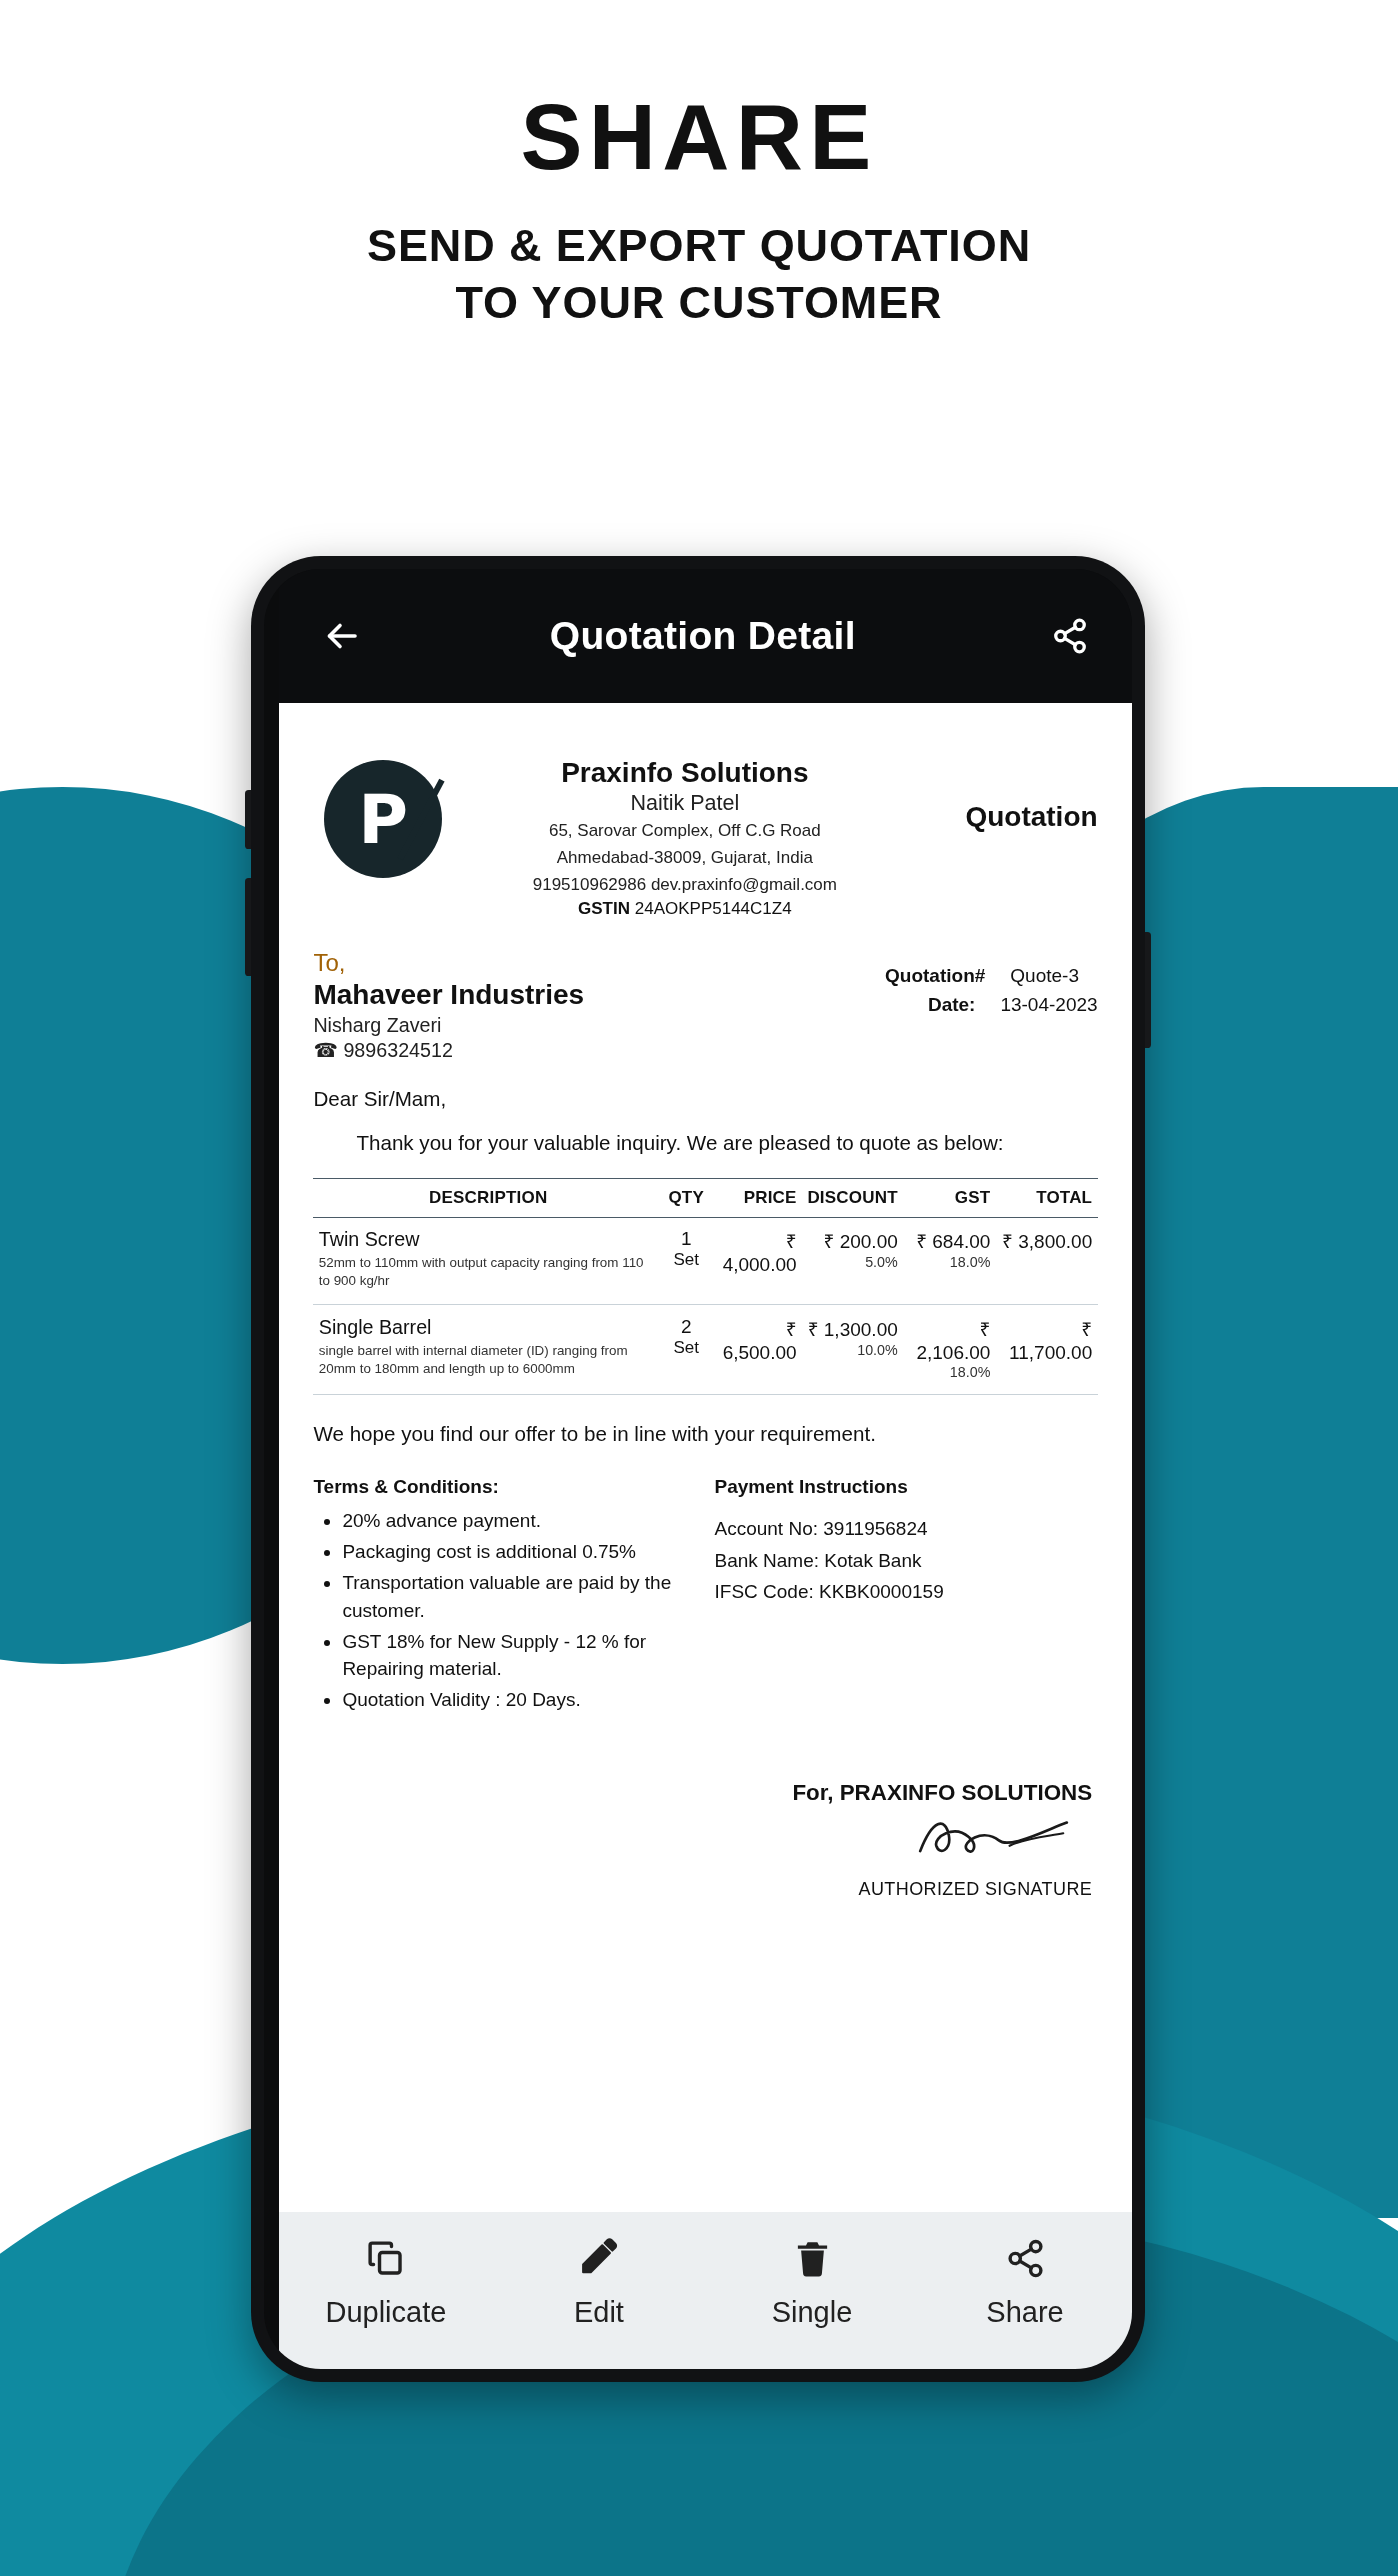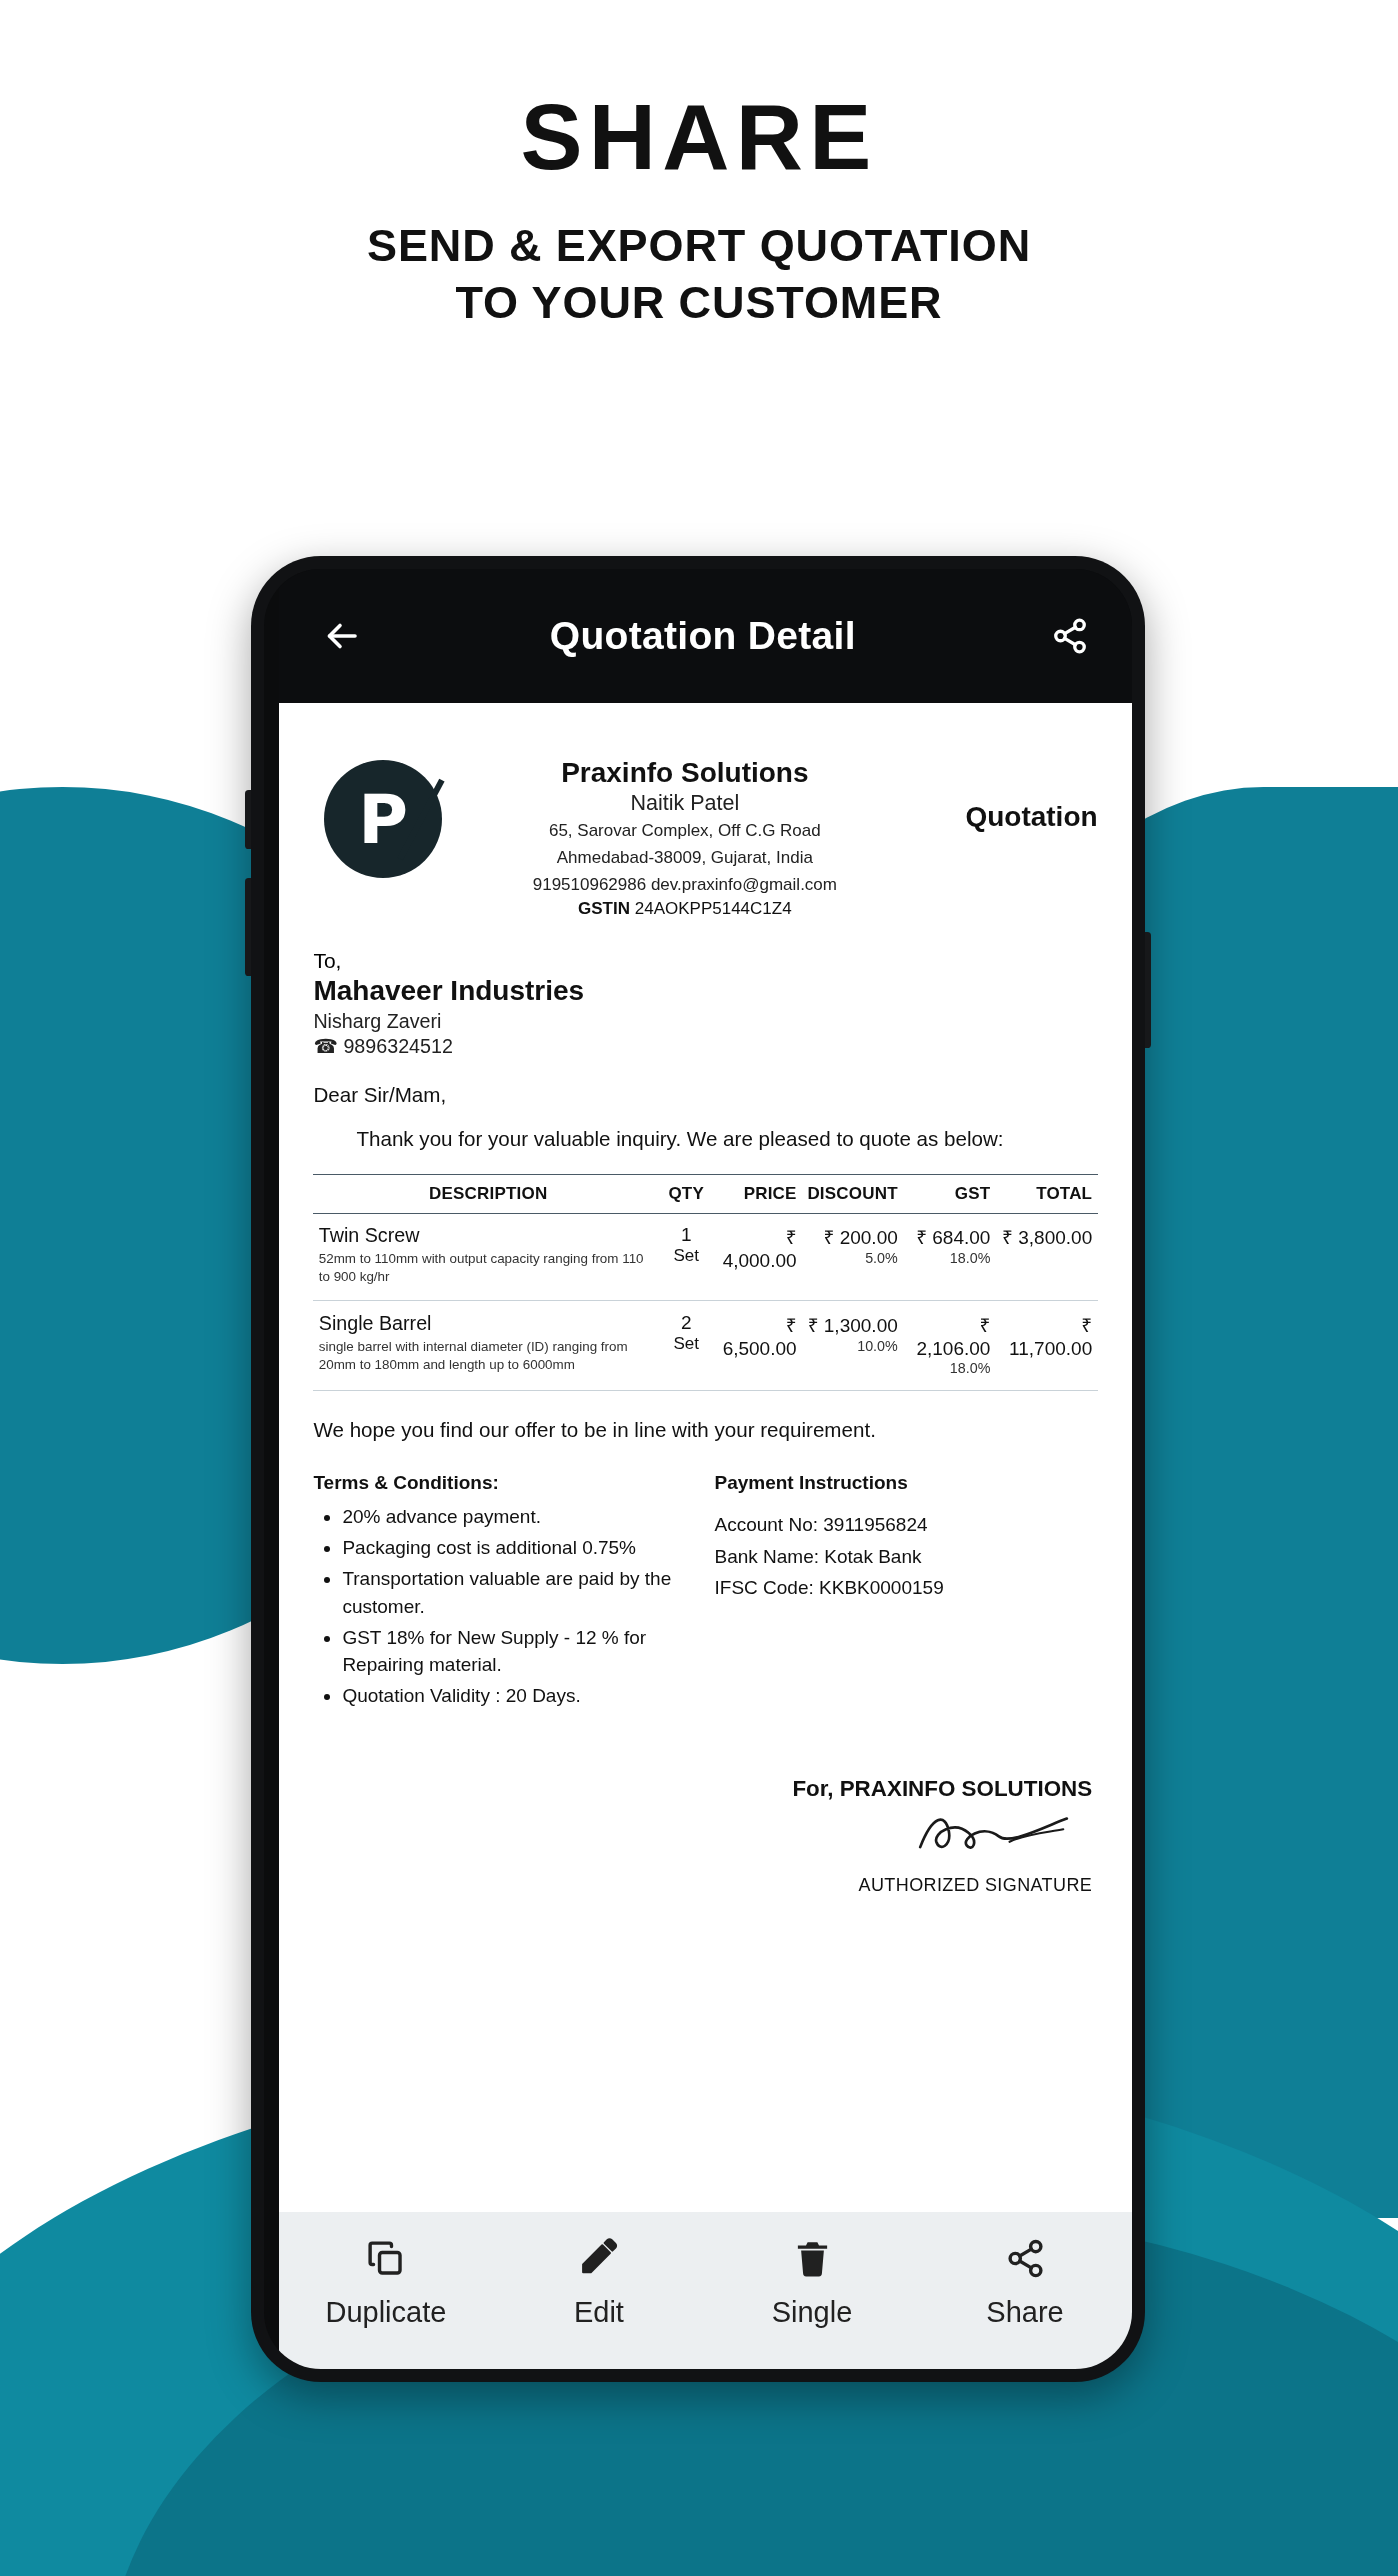--- a/index.html
+++ b/index.html
@@ -117,21 +117,21 @@
   .co-gstin { font-size: 17px; color: #111; margin-top: 1.8px; }
   .co-gstin b { font-weight: bold; }
   .quotation-word {
     flex: 0 0 auto; width: 170px; text-align: right; font-size: 28px; font-weight: bold;
     color: #111; padding-top: 50px;
   }
 
   
   .to-row { display: flex; margin-top: 30px; }
   .to-left { flex: 1 1 auto; }
-  .to-label { font-size: 21px; color: #000000; }
+  .to-label { font-size: 24px; color: #a16207; }
   .to-name { font-size: 28px; font-weight: bold; color: #111; margin-top: 1.8px; }
   .to-contact { font-size: 19.7px; color: #222; margin-top: 3.6px; }
   .to-phone { font-size: 19.7px; color: #222; margin-top: 1.8px; }
   .meta { flex: 0 0 auto; text-align: right; padding-top: 16px; font-size: 19px; color: #111; }
   .meta div { margin-bottom: 7.2px; }
   .meta b { font-weight: bold; }
   .meta .val { display: inline-block; min-width: 107px; text-align: left; padding-left: 19.7px; }
 
   .salutation { font-size: 20.6px; color: #111; margin-top: 25px; }
   .thanks { font-size: 20.6px; color: #111; margin-top: 19.7px; padding-left: 43px; }
@@ -254,20 +254,30 @@
           </div>
           <div class="quotation-word">Quotation</div>
         </div>
 
         <div class="to-row">
           <div class="to-left">
             <div class="to-label">To,</div>
             <div class="to-name">Mahaveer Industries</div>
             <div class="to-contact">Nisharg Zaveri</div>
             <div class="to-phone">☎&nbsp;<span>9896324512</span></div>
+          </div>
+          <div class="meta">
+            <div>
+              <b>Quotation#</b>
+              <span class="val">Quote-3</span>
+            </div>
+            <div>
+              <b>Date:</b>
+              <span class="val">13-04-2023</span>
+            </div>
           </div>
         </div>
 
         <div class="salutation">Dear Sir/Mam,</div>
         <div class="thanks">Thank you for your valuable inquiry. We are pleased to quote as below:</div>
 
         <table class="items">
           <thead>
             <tr>
               <th class="desc">DESCRIPTION</th>

